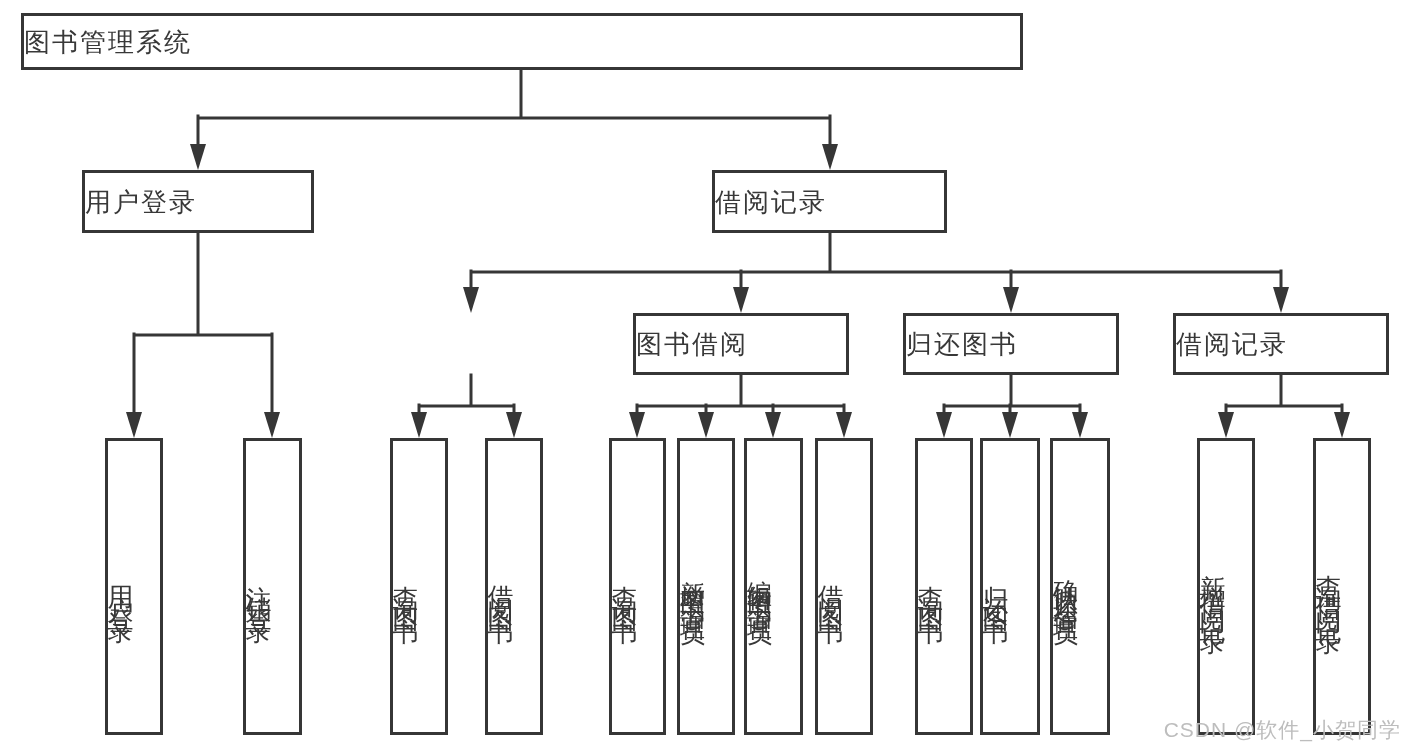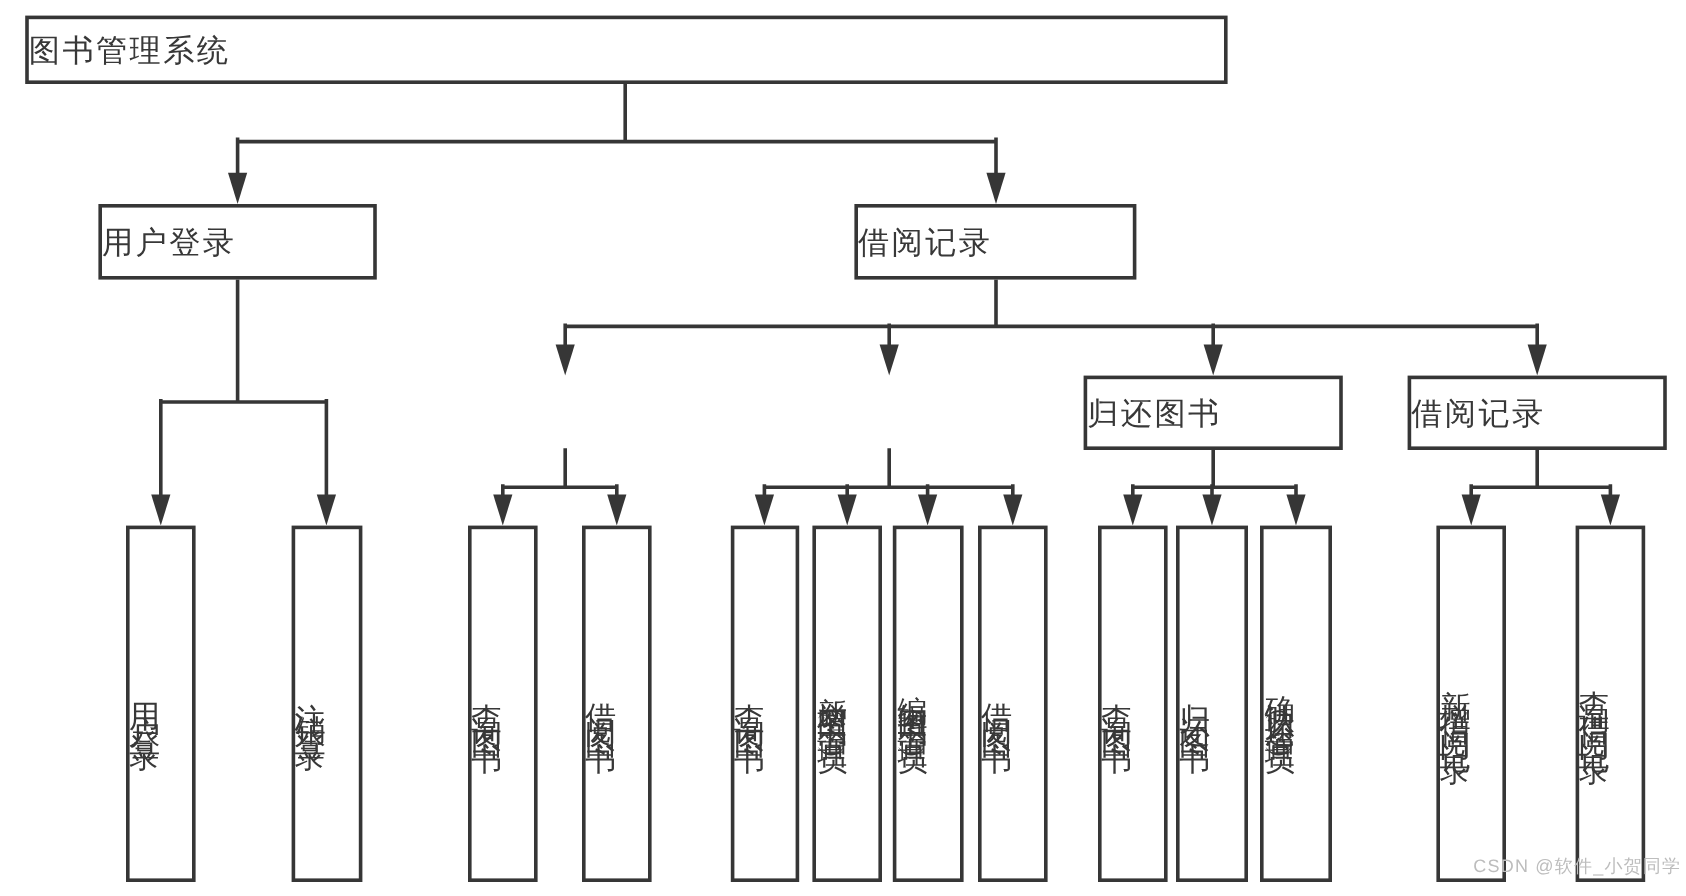--- a/index.html
+++ b/index.html
@@ -55,22 +55,22 @@
     letter-spacing: 11px;
     white-space: normal;
   }
   .box.v.long .lbl {
     font-size: 25px;
     letter-spacing: 6px;
   }
   .watermark {
     position: absolute;
     right: 4px;
-    bottom: 15px;
-    font-size: 15px;
+    bottom: 3px;
+    font-size: 21px;
     letter-spacing: 1px;
     color: var(--watermark);
     z-index: 5;
     white-space: nowrap;
   }
 </style>
 </head>
 <body>
 
 <div class="stage">
@@ -122,20 +122,23 @@
     <span class="lbl">图书管理系统</span>
   </div>
 
   <div class="box" style="left:82px;top:170px;width:232px;height:63px">
     <span class="lbl">用户登录</span>
   </div>
   <div class="box" style="left:712px;top:170px;width:235px;height:63px">
     <span class="lbl">借阅记录</span>
   </div>
 
+  <div class="box" style="left:633px;top:313px;width:216px;height:62px">
+    <span class="lbl">图书借阅</span>
+  </div>
   <div class="box" style="left:903px;top:313px;width:216px;height:62px">
     <span class="lbl">归还图书</span>
   </div>
   <div class="box" style="left:1173px;top:313px;width:216px;height:62px">
     <span class="lbl">借阅记录</span>
   </div>
 
   <div class="box v" style="left:105px;top:438px;width:58px;height:297px">
     <span class="lbl">用户登录</span>
   </div>

